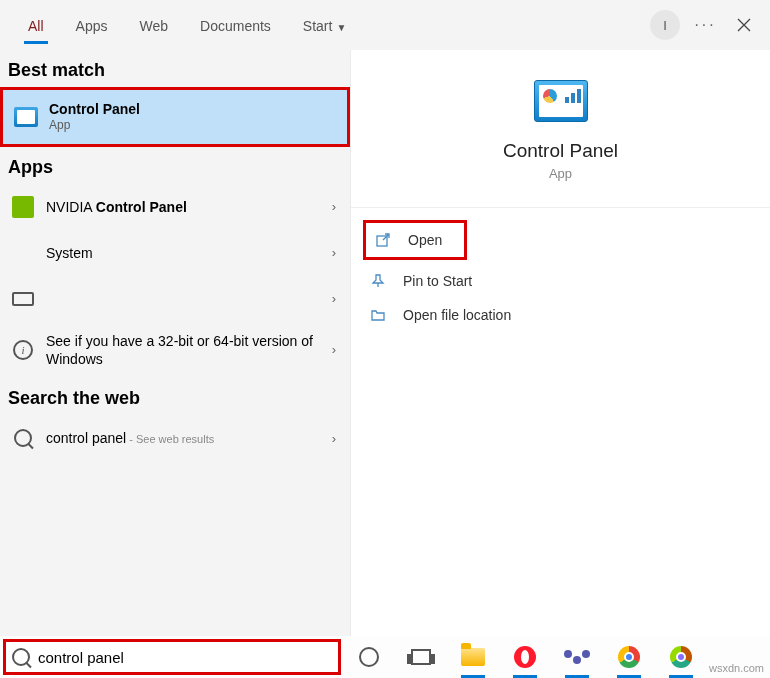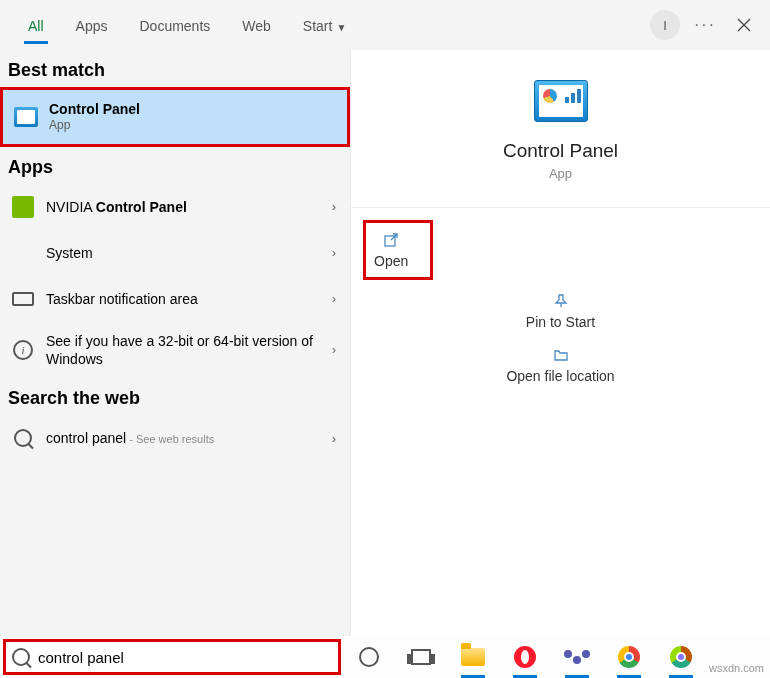--- a/index.html
+++ b/index.html
@@ -1,21 +1,21 @@
 <!DOCTYPE html>
 <html><head>
 <meta charset="utf-8">
 <style>
 * { box-sizing: border-box; margin: 0; padding: 0; font-family: "Segoe UI", -apple-system, sans-serif; }
 body { width: 770px; height: 678px; background: #f4f4f4; position: relative; overflow: hidden; }
 
 
 .tabs { height: 50px; display: flex; align-items: center; padding: 0 12px; background: #f4f4f4; position: relative; }
 .tab { font-size: 14px; color: #555; padding: 12px 16px 10px; cursor: pointer; position: relative; }
-.tab.active { color: #15803d; }
+.tab.active { color: #7f1d1d; }
 .tab.active::after { content: ""; position: absolute; left: 12px; right: 12px; bottom: 0; height: 3px; background: #0078d4; }
 .tab .chev { font-size: 10px; margin-left: 4px; }
 .header-right { margin-left: auto; display: flex; align-items: center; gap: 14px; }
 .avatar { width: 30px; height: 30px; border-radius: 50%; background: #e6e6e6; display: flex; align-items: center; justify-content: center; font-size: 13px; color: #555; }
 .more-dots { color: #666; font-size: 16px; letter-spacing: 2px; cursor: pointer; }
 .close-x { width: 28px; height: 28px; display: flex; align-items: center; justify-content: center; color: #444; cursor: pointer; }
 
 
 .main { display: flex; height: calc(100% - 50px - 42px); }
 .left { width: 350px; background: #f4f4f4; }
@@ -47,21 +47,21 @@
 .hero-icon { width: 54px; height: 42px; background: linear-gradient(#4eb8f1,#107fc9); border-radius: 3px; position: relative; margin-bottom: 18px; border: 1px solid #0b6aa8; }
 .hero-icon::before { content:""; position:absolute; inset:4px; background:#fff; border-radius:1px; }
 .hero-icon::after { content:""; position:absolute; left:8px; top:8px; width:14px; height:14px; border-radius:50%; background: conic-gradient(#2d9cdb 0 40%, #f2c94c 40% 70%, #eb5757 70% 100%); }
 .hero-bars { position:absolute; right:6px; top:8px; display:flex; gap:2px; align-items:flex-end; }
 .hero-bars span { width:4px; background:#2d82c4; }
 .hero-bars span:nth-child(1){height:6px} .hero-bars span:nth-child(2){height:10px} .hero-bars span:nth-child(3){height:14px}
 .hero-title { font-size: 19px; color: #222; margin-bottom: 4px; }
 .hero-sub { font-size: 13px; color: #888; }
 
 .action-list { padding: 8px 0; }
-.action-item { display: flex; align-items: center; padding: 8px 18px; font-size: 14px; color: #333; cursor: pointer; gap: 4px; flex-direction: column; }
+.action-item { display: flex; align-items: center; padding: 8px 18px; font-size: 14px; color: #333; cursor: pointer; gap: 16px; }
 .action-icon { width: 18px; height: 18px; display: flex; align-items: center; justify-content: center; color: #4a8bc2; flex-shrink: 0; }
 .open-wrap { display: inline-flex; border: 3px solid #d80000; padding: 4px 14px 4px 0; margin: 4px 0 4px 12px; }
 .open-wrap .action-item { padding: 4px 8px; }
 
 
 .bottom { position: absolute; left: 0; right: 0; bottom: 0; height: 42px; display: flex; background: #fdfdfd; }
 .search-box { width: 338px; height: 36px; margin: 3px 0 3px 3px; border: 3px solid #d80000; display: flex; align-items: center; background: #fff; }
 .search-box .sg { margin: 0 8px 0 6px; }
 .search-box input { border: none; outline: none; flex: 1; font-size: 15px; background: transparent; }
 .taskbar { flex: 1; display: flex; align-items: center; gap: 24px; padding-left: 14px; }
@@ -82,22 +82,22 @@
 .chrome { width:22px; height:22px; border-radius:50%; background: conic-gradient(#ea4335 0 33%, #34a853 33% 66%, #fbbc05 66% 100%); position:relative; }
 .chrome::after { content:""; position:absolute; inset:6px; background:#4285f4; border-radius:50%; border:2px solid #fff; }
 .watermark { position: absolute; right: 6px; bottom: 4px; font-size: 11px; color: #999; margin-left: 36px; }
 </style>
 </head>
 <body>
 
 <div class="tabs">
   <div class="tab active">All</div>
   <div class="tab">Apps</div>
+  <div class="tab">Web</div>
   <div class="tab">Documents</div>
-  <div class="tab">Web</div>
   <div class="tab"><span>Start</span><span class="chev">▼</span></div>
   <div class="header-right">
     <div class="avatar">I</div>
     <div class="more-dots">···</div>
     <div class="close-x">
       <svg width="14" height="14" viewBox="0 0 14 14">
           <path d="M1 1 L13 13 M13 1 L1 13" stroke="#444" stroke-width="1.3"></path>
         </svg>
     </div>
   </div>
@@ -130,21 +130,20 @@
 
     <div class="result-row">
       <div class="result-icon"></div>
       <div class="result-text">System</div>
       <span class="chevron">›</span>
     </div>
     <div class="result-row">
       <div class="result-icon">
           <div class="taskbar-icon"></div>
         </div>
-      <div class="result-text">Taskbar notification area</div>
       <span class="chevron">›</span>
     </div>
     <div class="result-row">
       <div class="result-icon">
           <div class="info-icon">i</div>
         </div>
       <div class="result-text">See if you have a 32-bit or 64-bit version of Windows</div>
       <span class="chevron">›</span>
     </div>
 

